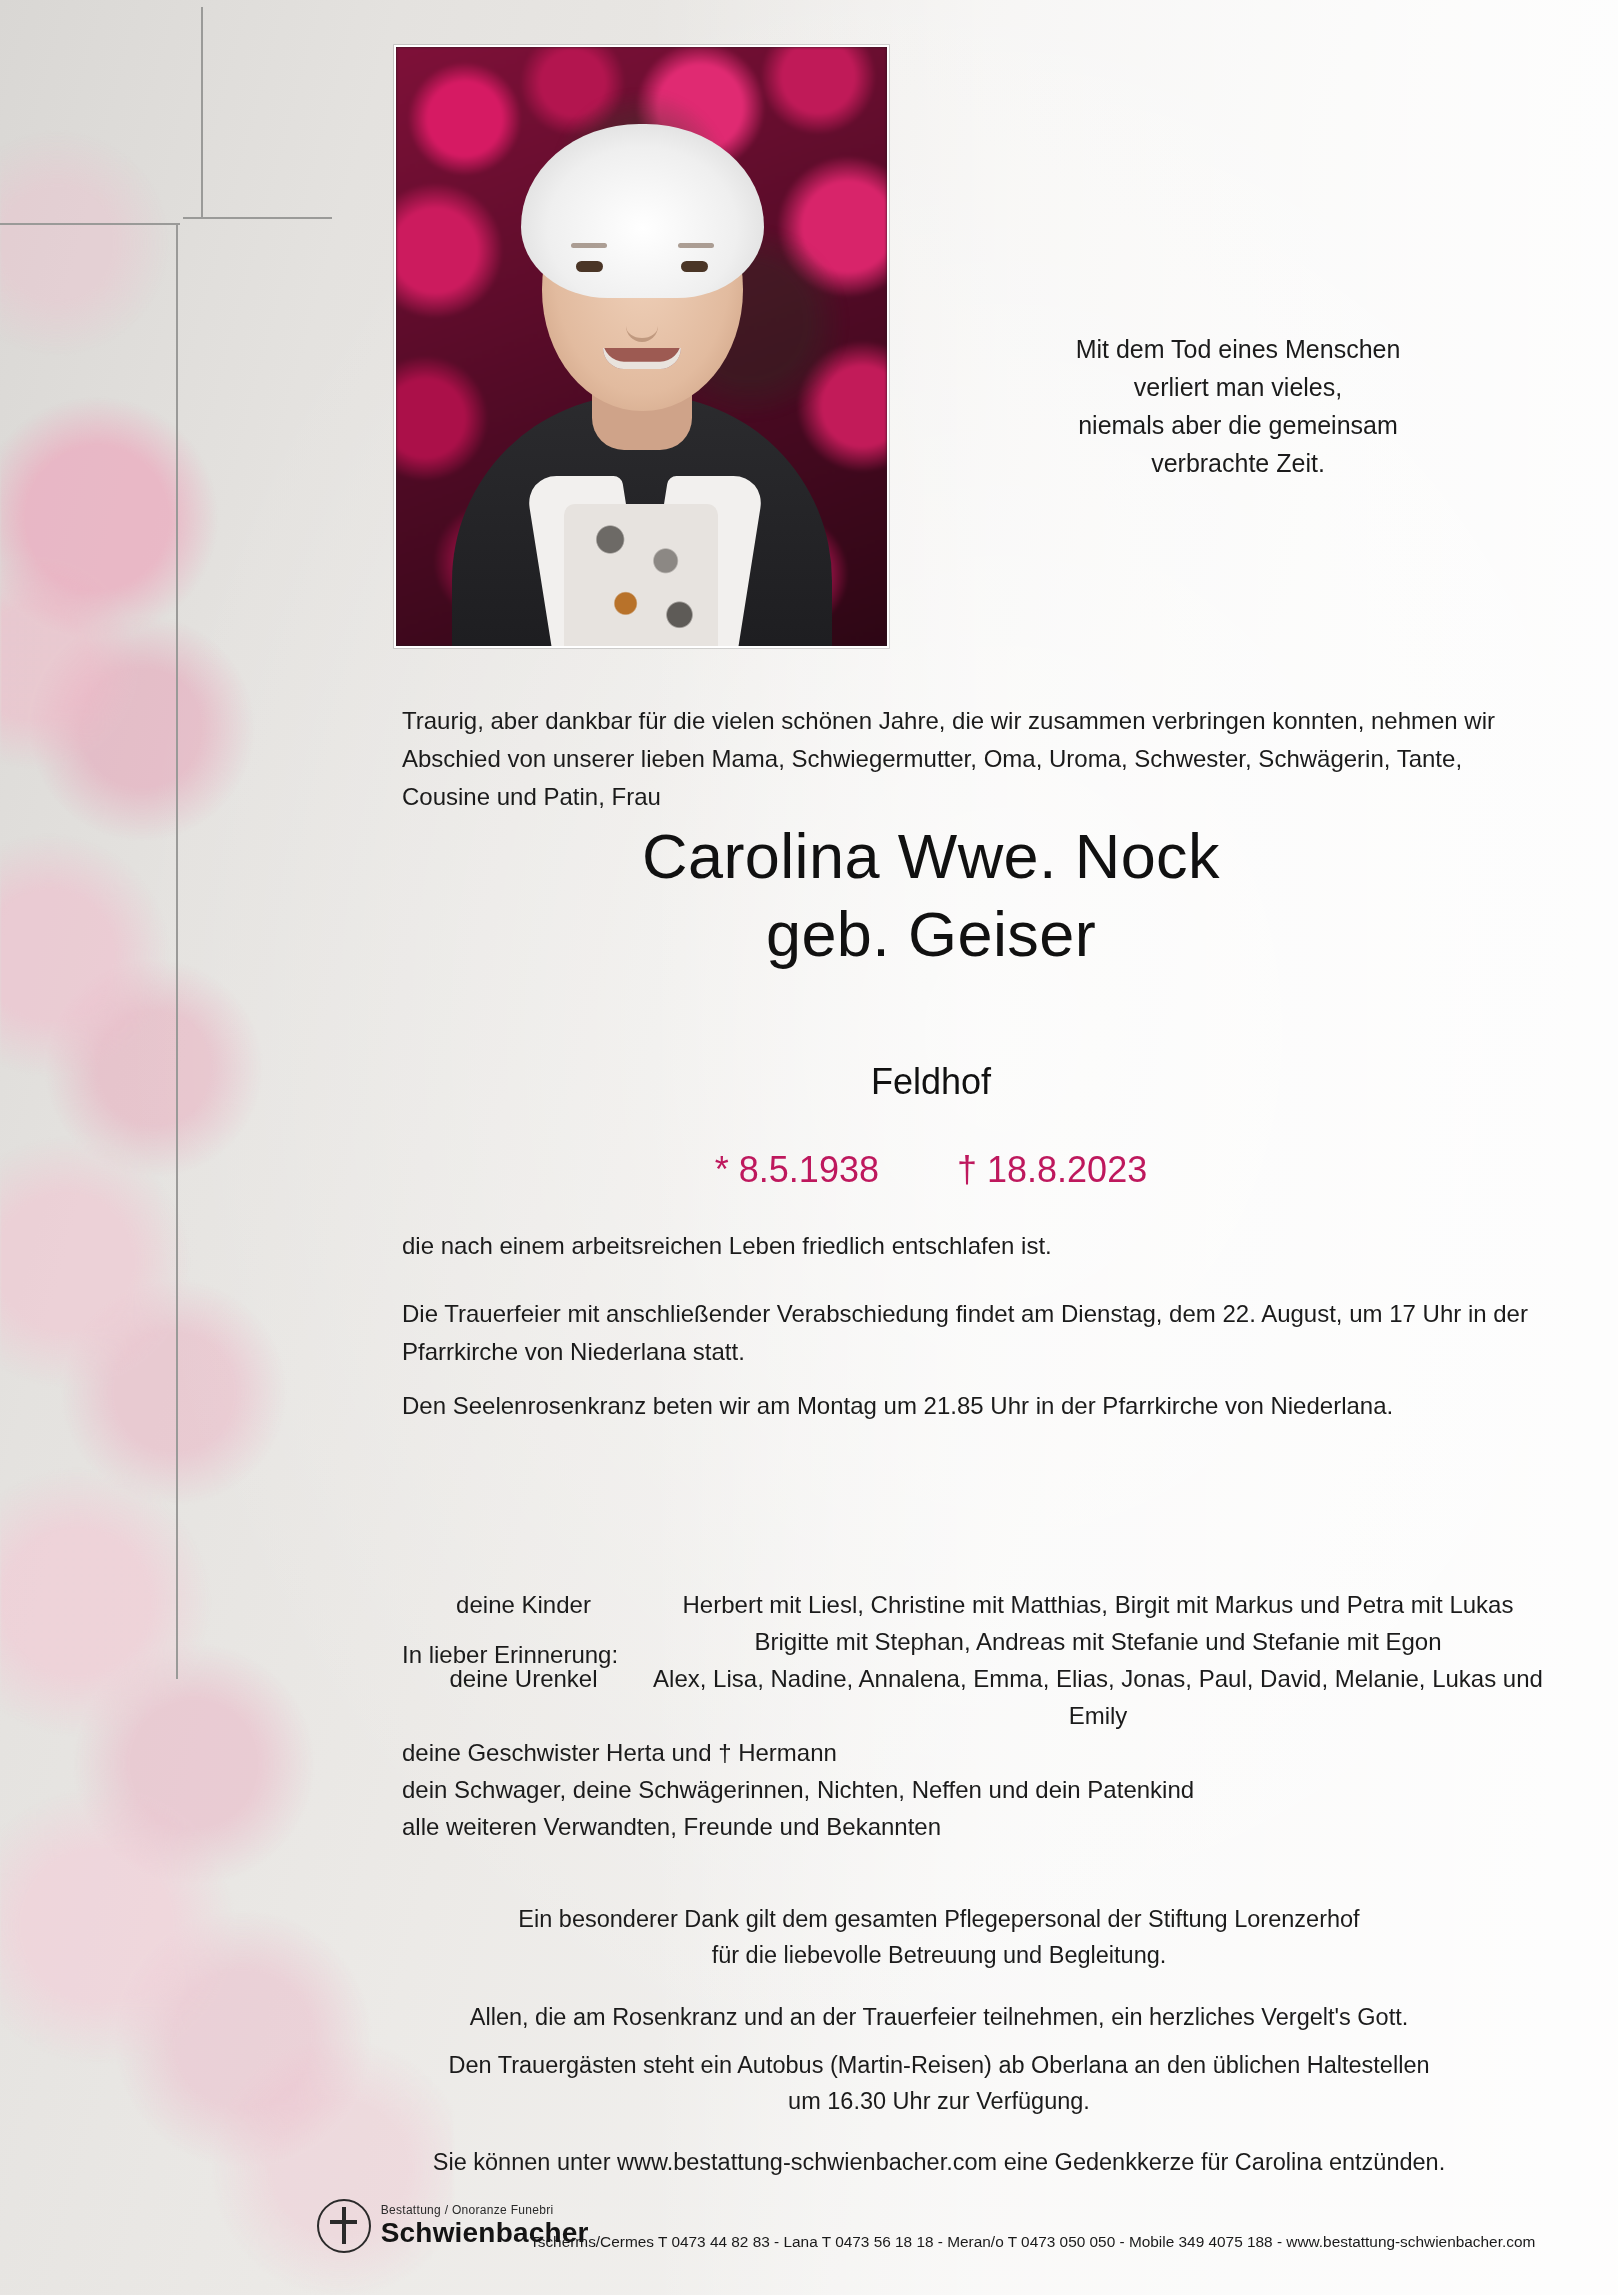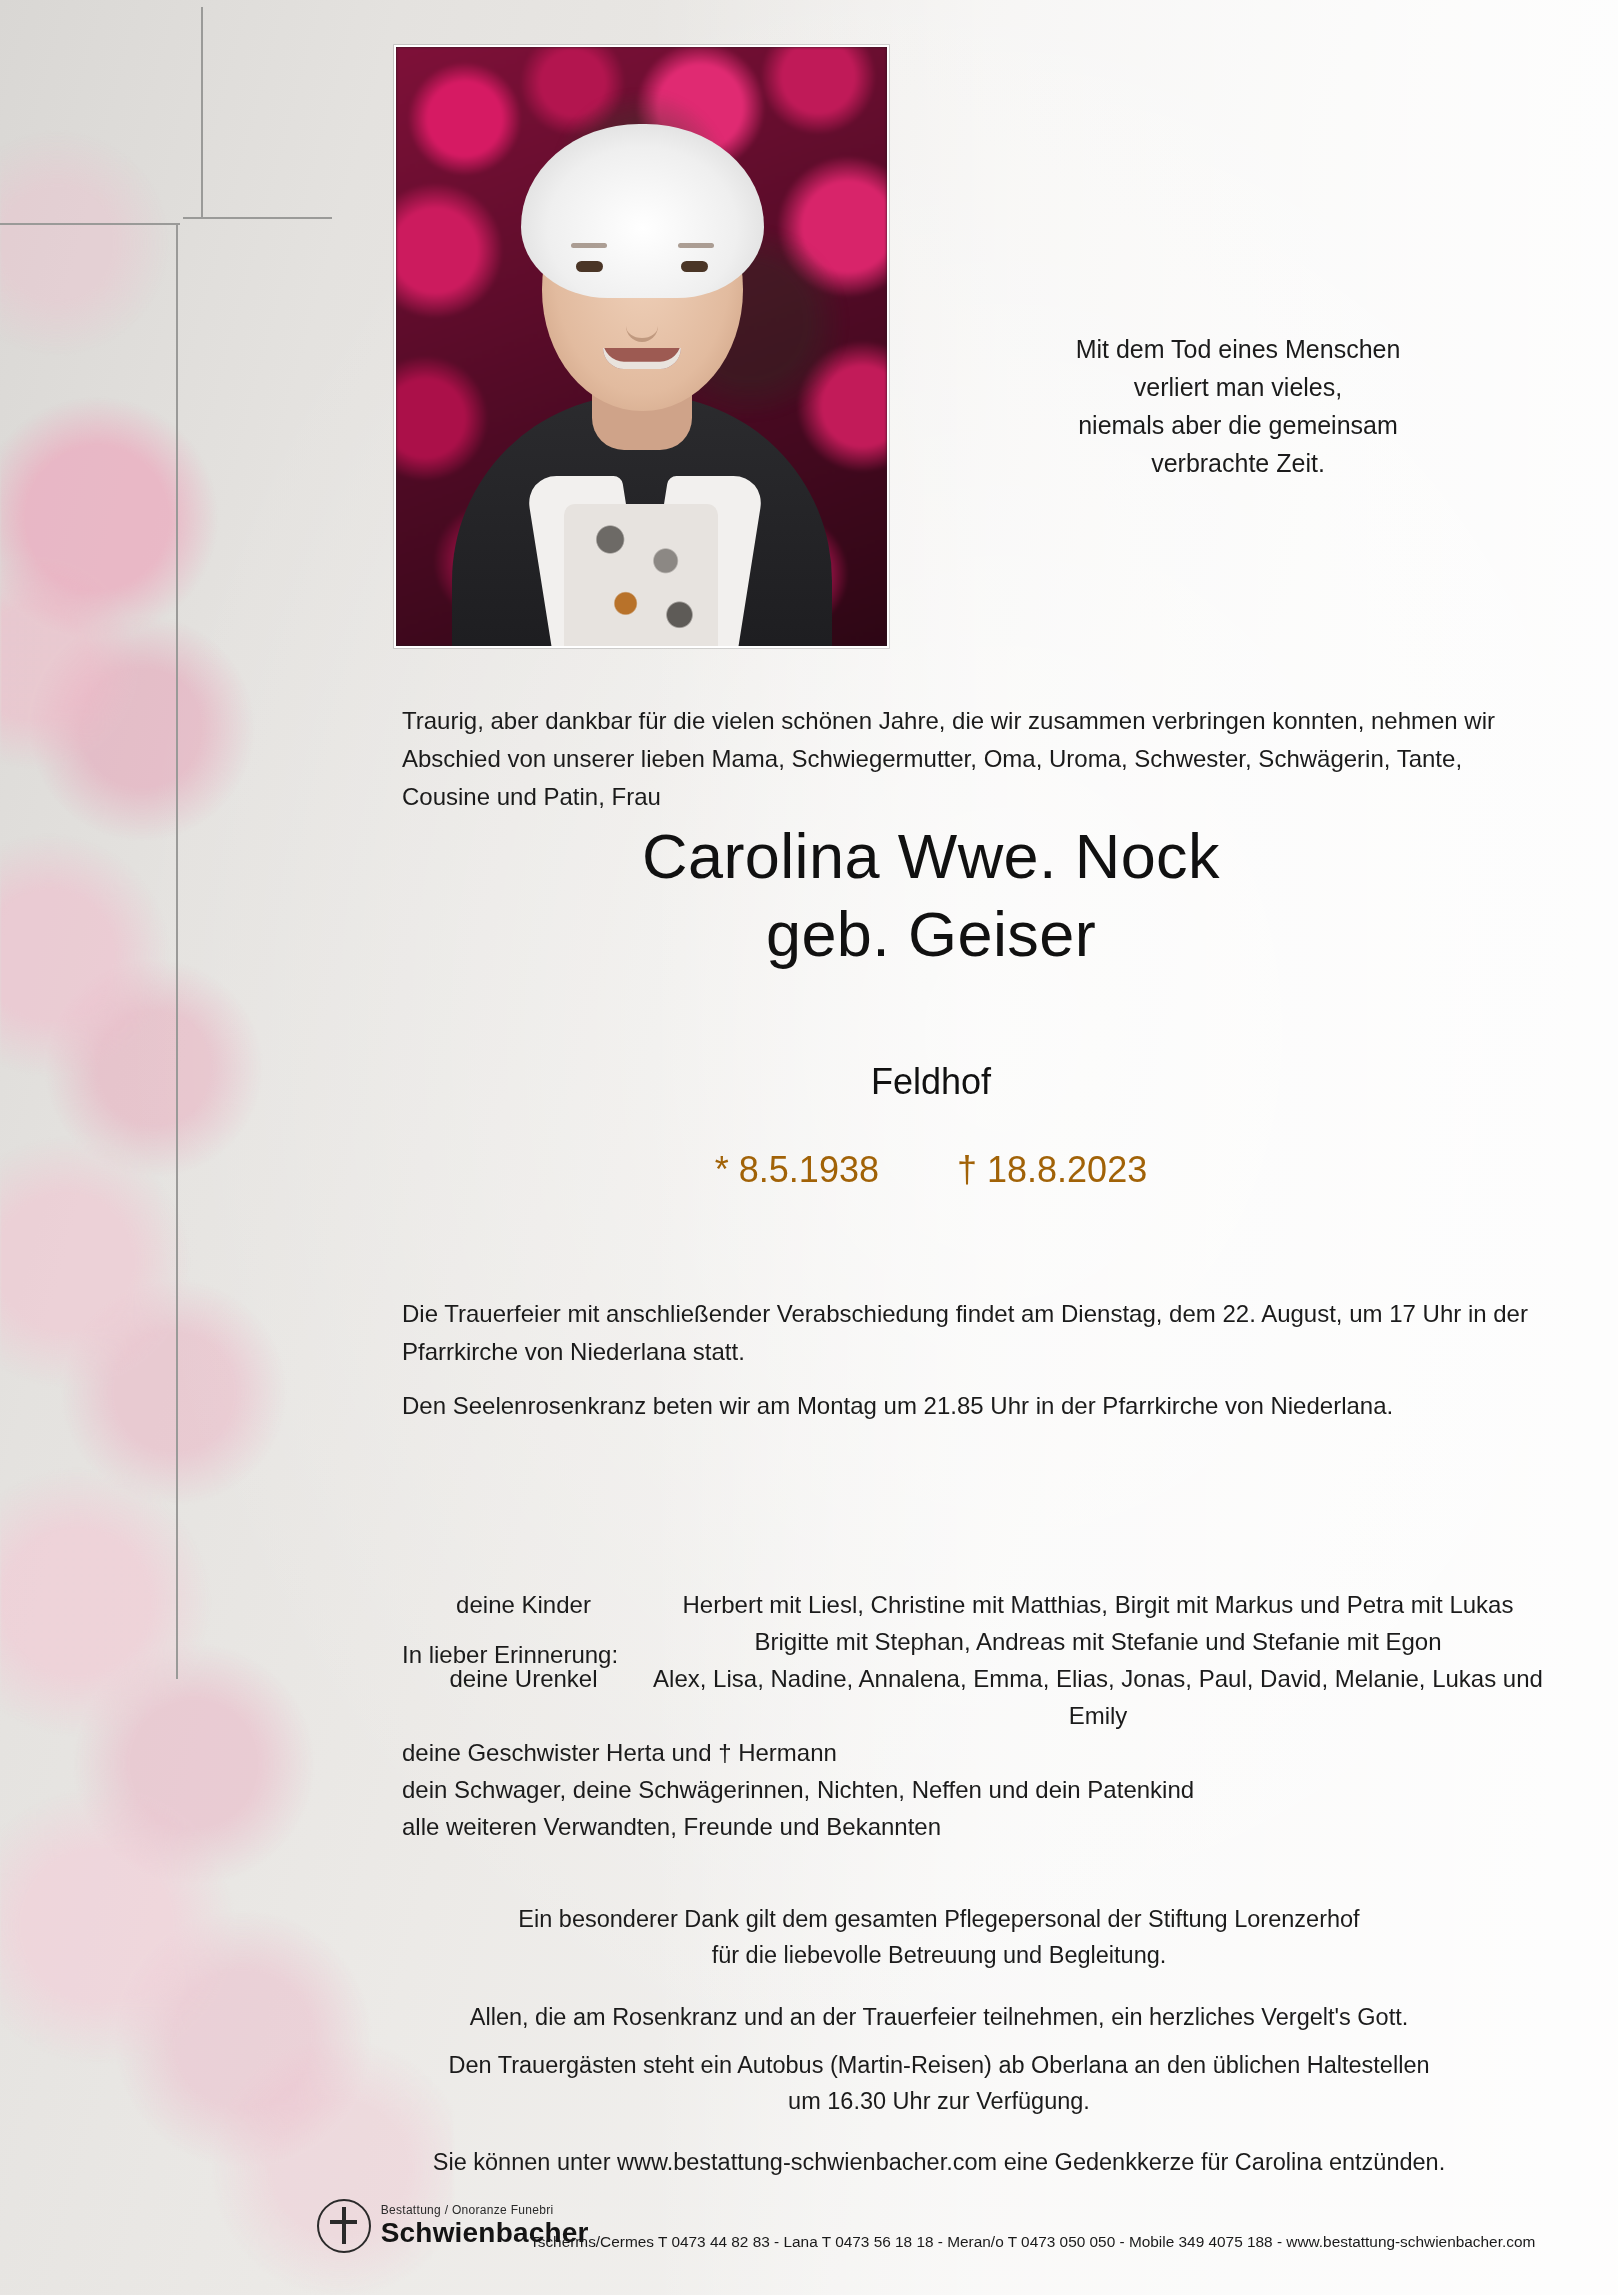--- a/index.html
+++ b/index.html
@@ -229,21 +229,21 @@
     line-height: 60px;
     color: #111;
   }
   .dates {
     position: absolute;
     left: 324px;
     top: 1149px;
     width: 1214px;
     text-align: center;
     font-size: 36px;
-    color: #a16207;
+    color: #be185d;
   }
   .dates .gap { display: inline-block; width: 58px; }
 
   .para {
     position: absolute;
     left: 402px;
     width: 1133px;
     font-size: 24px;
     line-height: 38px;
     color: #1b1b1b;
@@ -383,20 +383,21 @@
     </div>
 
     <div class="place">Feldhof</div>
 
     <div class="dates">
       <span>* 8.5.1938</span>
       <span class="gap"></span>
       <span>† 18.8.2023</span>
     </div>
 
+    <div class="para p1">die nach einem arbeitsreichen Leben friedlich entschlafen ist.</div>
     <div class="para p2">Die Trauerfeier mit anschließender Verabschiedung findet am Dienstag, dem 22. August, um 17 Uhr in der Pfarrkirche von Niederlana statt.</div>
     <div class="para p3">Den Seelenrosenkranz beten wir am Montag um 21.85 Uhr in der Pfarrkirche von Niederlana.</div>
     <div class="para p5">In lieber Erinnerung:</div>
 
     <div class="family">
       <div class="fam-row">
         <div class="fam-label">deine Kinder</div>
         <div class="fam-val">Herbert mit Liesl, Christine mit Matthias, Birgit mit Markus und Petra mit Lukas</div>
       </div>
       <div class="fam-row">

